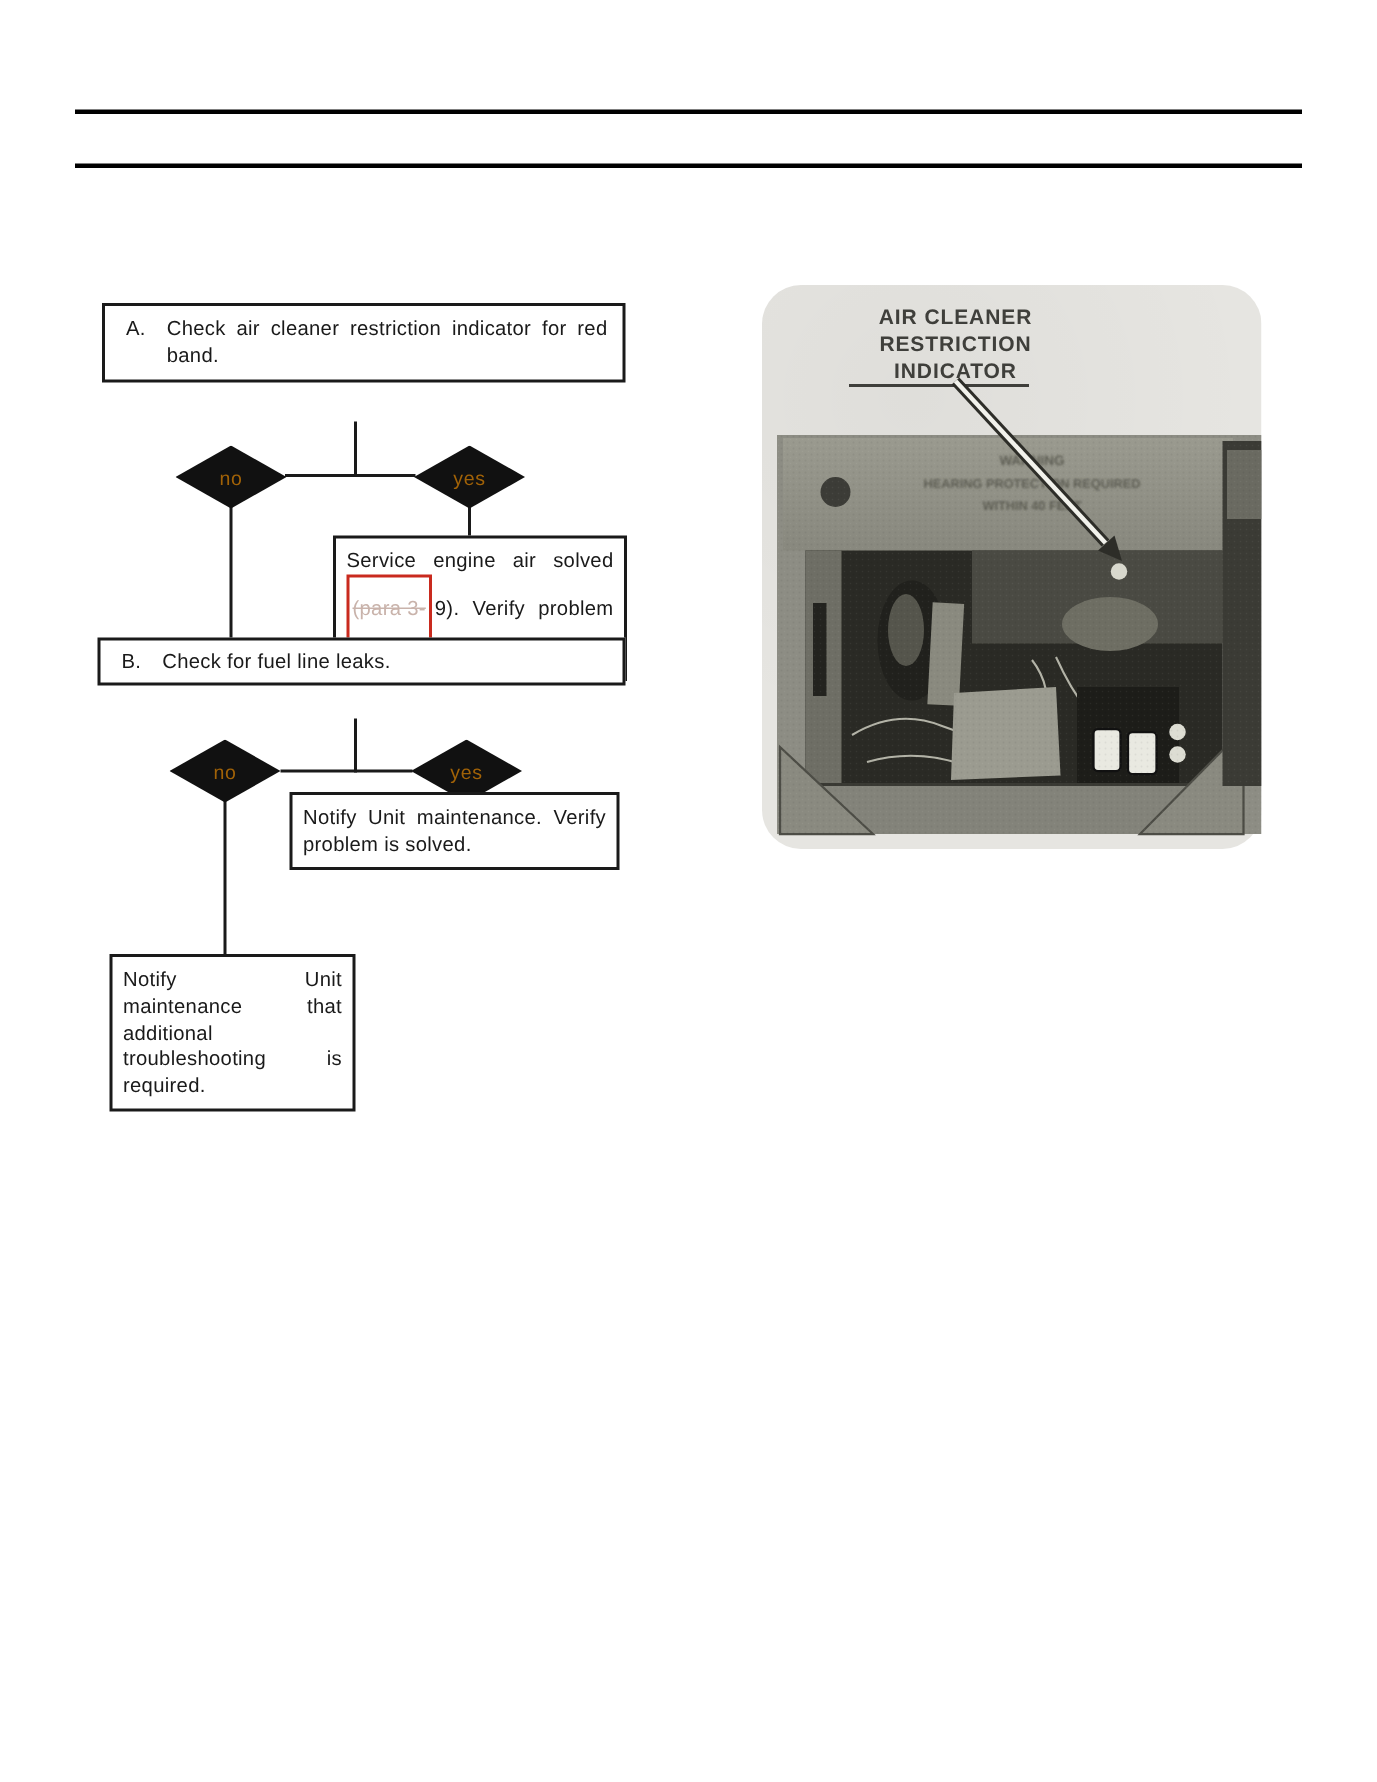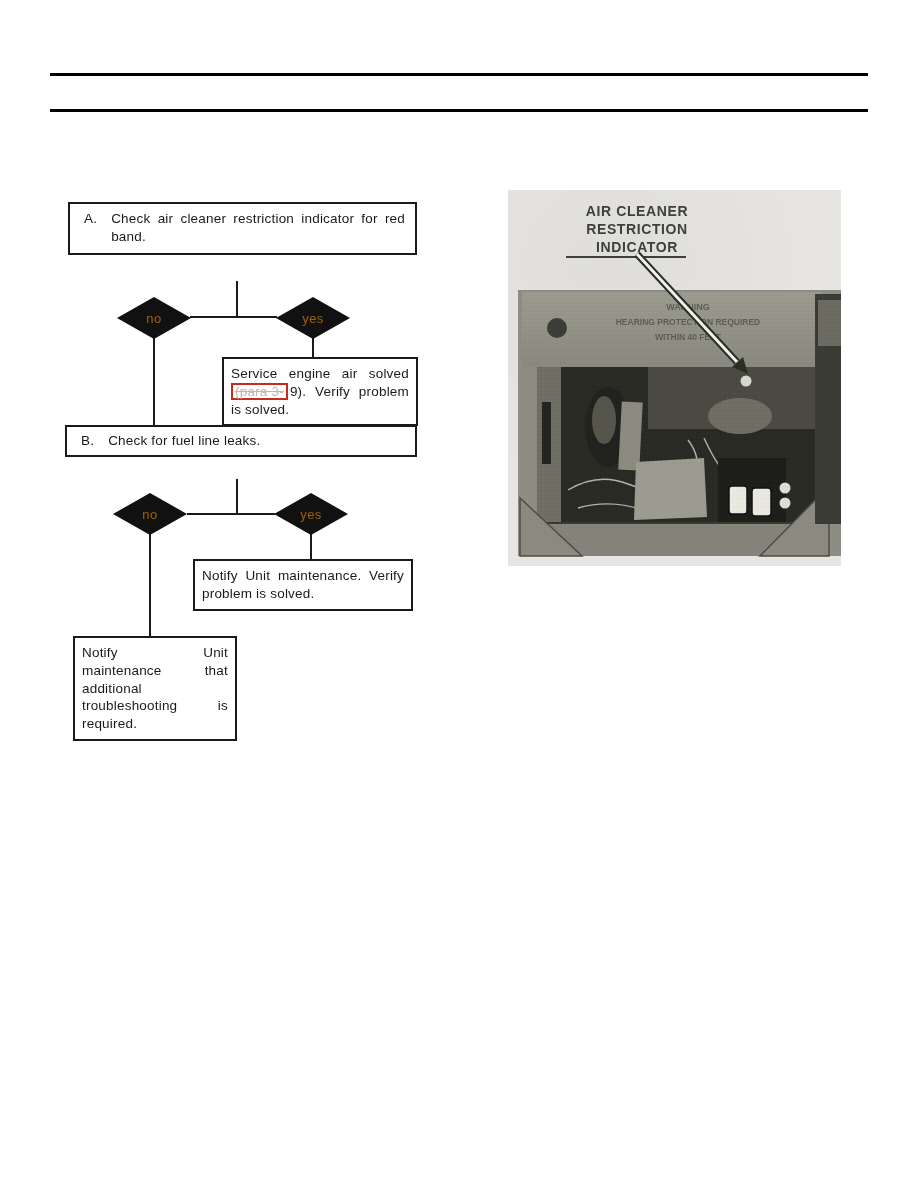--- a/index.html
+++ b/index.html
@@ -23,29 +23,30 @@
   .diamond{
     position:absolute;width:74px;height:42px;background:#111;
     clip-path:polygon(50% 0,100% 50%,50% 100%,0 50%);
     display:flex;align-items:center;justify-content:center;
     color:#a16207;font-size:13px;letter-spacing:.5px;
   }
   .line{position:absolute;background:#1a1a1a;}
   .vline{width:2px;}
   .hline{height:2px;}
   .para-link{
-    display:inline-block;border:2px solid #c92a1e;padding:0 2px;margin-right:2px;
+    display:inline-block;border:2px solid #c92a1e;padding:14px 2px;margin-right:2px;
     color:#c9b3ab;text-decoration:line-through;line-height:1;
   }
   
   #figure{
     position:absolute;left:508px;top:190px;width:333px;height:376px;
     background:
       radial-gradient(circle at 30% 20%, rgba(0,0,0,0.03), rgba(0,0,0,0) 60%),
       #e6e5e1;
+    border-radius: 26px;
   }
   .callout{
     position:absolute;left:0;top:12px;width:258px;text-align:center;
     font-weight:bold;font-size:14px;line-height:18px;letter-spacing:.6px;color:#3f3f3b;
   }
   .callout-underline{position:absolute;left:58px;top:66px;width:120px;height:2px;background:#3f3f3b;}
   #machine{position:absolute;left:0;top:0;}
 </style>
 </head>
 <body>
@@ -89,21 +90,21 @@
     </div>
   </div>
 
   <div class="diamond" style="left:113px;top:493px">
     <span>no</span>
   </div>
   <div class="diamond" style="left:274px;top:493px">
     <span>yes</span>
   </div>
 
-  <div class="fc-box txt-box" style="left:193px;top:559px;width:220px;min-height:45px">Notify Unit maintenance.  Verify problem is solved.</div>
+  <div class="fc-box txt-box" style="left:193px;top:528px;width:220px;min-height:45px">Notify Unit maintenance.  Verify problem is solved.</div>
 
   <div class="fc-box txt-box" style="left:73px;top:636px;width:164px;min-height:59px">Notify Unit maintenance that additional troubleshooting is required.</div>
 
   <div id="figure">
 
     <div class="callout">
       <div>AIR CLEANER</div>
       <div>RESTRICTION</div>
       <div>INDICATOR</div>
     </div>

